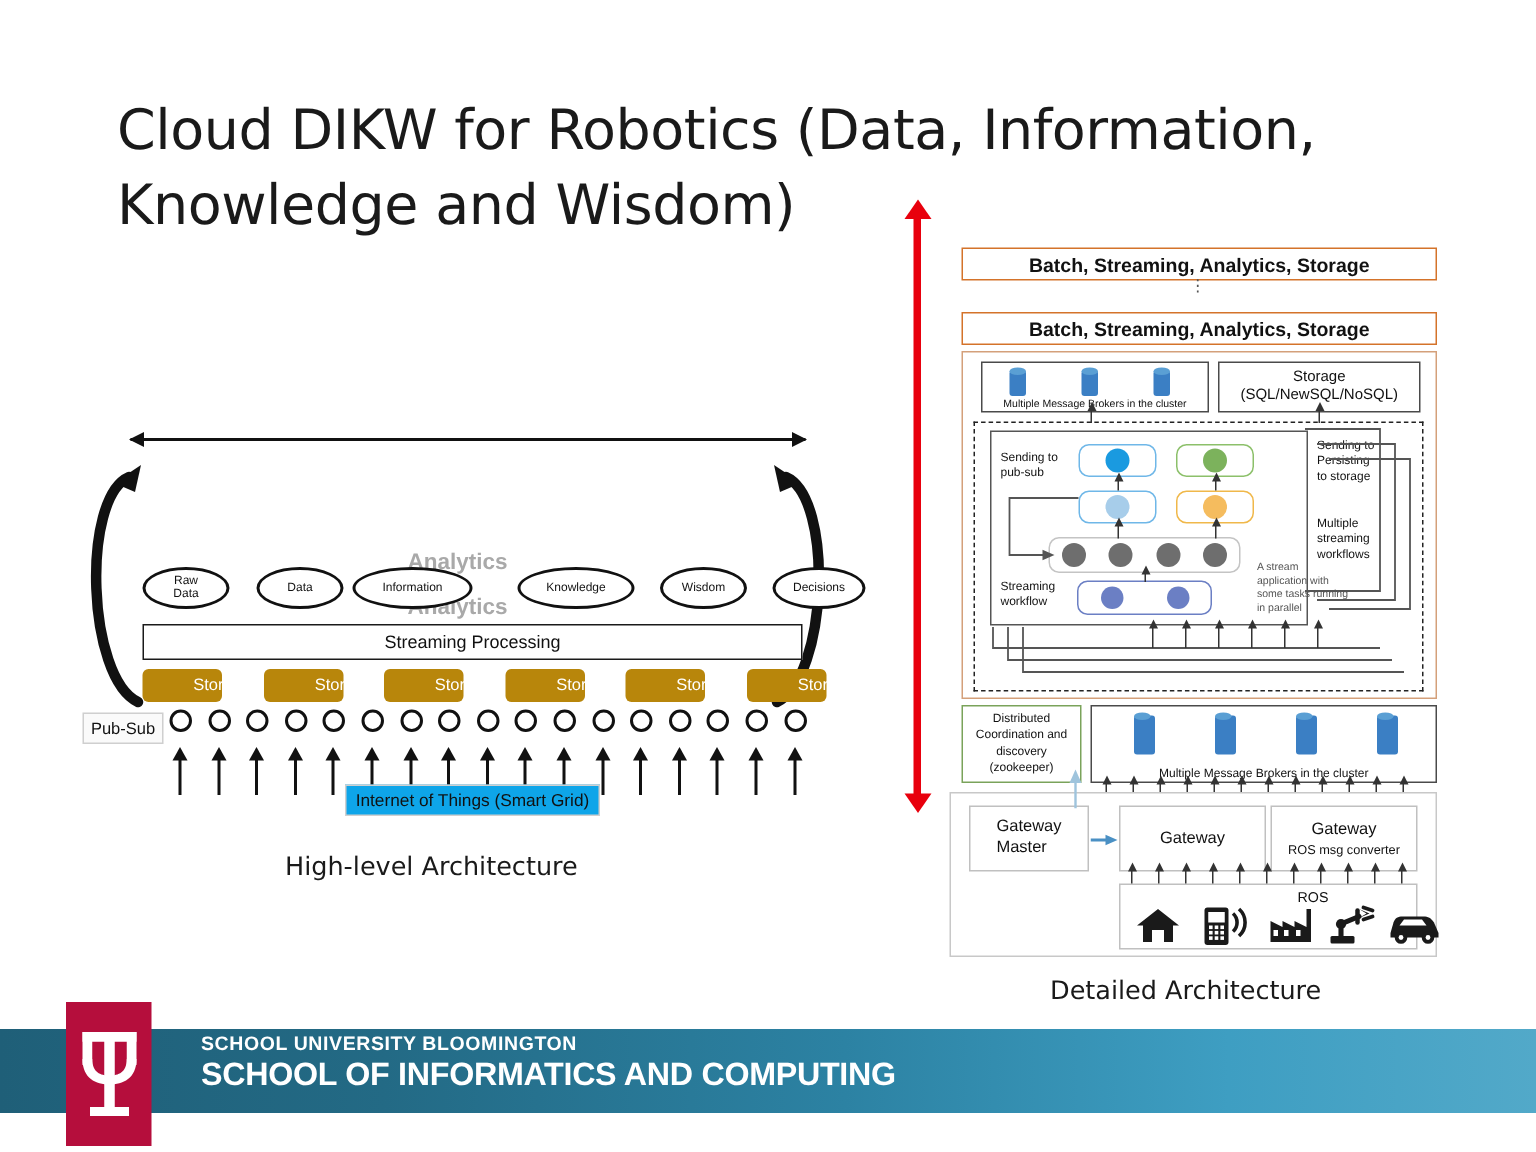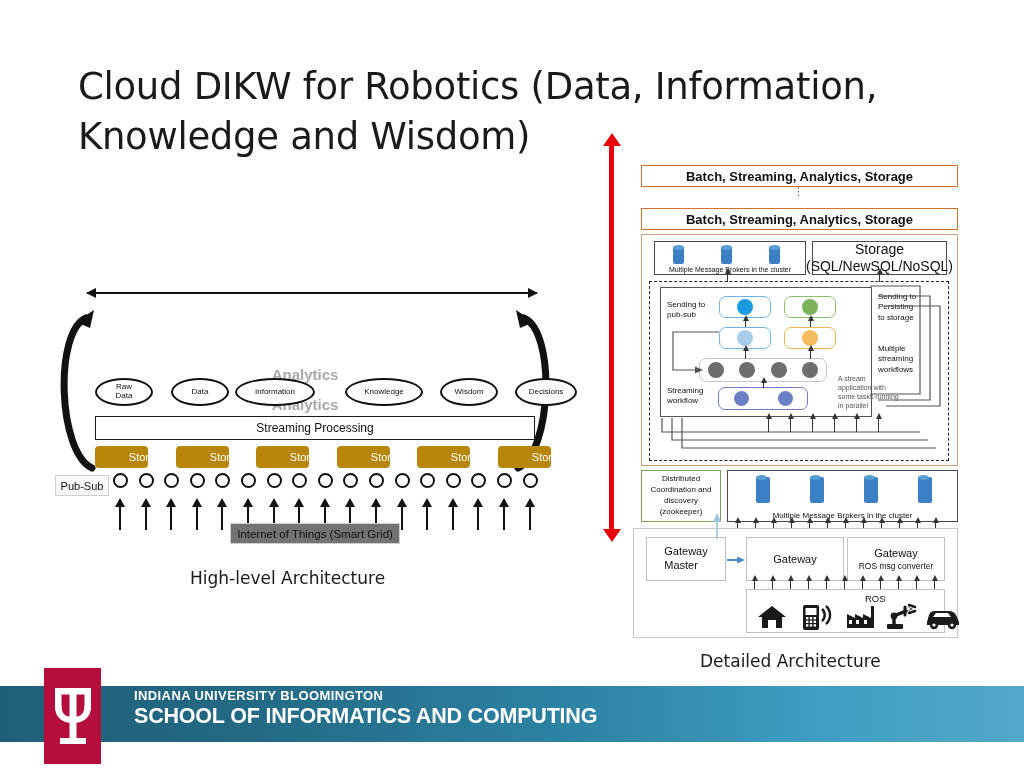--- a/index.html
+++ b/index.html
@@ -76,21 +76,21 @@
   .hl-circle-row { position:absolute; left:58px; top:195px; width:432px; height:24px; }
   .hl-circle { position:absolute; top:0; width:15px; height:15px; border:2.6px solid #111; border-radius:50%; }
   .hl-arrow-row { position:absolute; left:58px; top:224px; width:432px; height:28px; }
   .hl-uparrow { position:absolute; bottom:0; width:2px; height:25px; background:#111; }
   .hl-uparrow:after {
     content:''; position:absolute; left:-4px; top:-7px;
     border-bottom:9px solid #111; border-left:5px solid transparent; border-right:5px solid transparent;
   }
   #hl-iot {
     position:absolute; left:175px; top:245px; width:170px; height:21px;
-    border:1px solid #cfcfcf; background:#737373;
+    border:1px solid #cfcfcf; background:#0ea5e9;
     display:flex; align-items:center; justify-content:center; font-size:11.5px; color:#111; z-index:3;
   }
   .hl-curve { position:absolute; top:24px; width:44px; height:172px; }
 
   .caption {
     position:absolute; font-size:17px; color:#1a1a1a;
     font-family:"DejaVu Sans", sans-serif;
   }
   #caption-left  { left:190px; top:568px; }
   #caption-right { left:700px; top:651px; }
@@ -130,21 +130,21 @@
     border:1.3px solid #d4a07a; background:#fff;
   }
   #rd-brokers-top {
     position:absolute; left:12px; top:6px; width:152px; height:34px;
     border:1.4px solid #4a4a4a; background:#fff;
   }
   #rd-storage-top {
     position:absolute; left:170px; top:6px; width:135px; height:34px;
     border:1.4px solid #4a4a4a; background:#fff;
     display:flex; flex-direction:column; align-items:center; justify-content:center;
-    font-size:14px; color:#111; line-height:1.25;
+    font-size:10px; color:#111; line-height:1.25;
   }
   .broker-label { position:absolute; bottom:1px; left:0; width:100%; text-align:center; font-size:7px; color:#111; }
   .cyl { position:absolute; width:11px; background:#3b7fc4; border-radius:2px; }
   .cyl:before { content:''; position:absolute; left:0; top:-2.5px; width:11px; height:5px; background:#5a9fd4; border-radius:50%; }
 
   #rd-dashed {
     position:absolute; left:7px; top:46px; width:300px; height:180px;
     border:1.6px dashed #222;
   }
   #rd-innerbox {
@@ -543,17 +543,17 @@
     <svg id="iu-glyph" width="42" height="56" viewBox="0 0 42 56">
       <rect x="3" y="0" width="36" height="6.5" fill="#fff"></rect>
       <rect x="3" y="0" width="6.5" height="22" fill="#fff"></rect>
       <rect x="32.5" y="0" width="6.5" height="22" fill="#fff"></rect>
       <rect x="17.5" y="0" width="7" height="56" fill="#fff"></rect>
       <path d="M3 18 C3 31, 12 35, 21 35 C30 35, 39 31, 39 18 L32.5 18 C32.5 27, 27 29, 21 29 C15 29, 9.5 27, 9.5 18 Z" fill="#fff"></path>
       <rect x="8" y="50" width="26" height="6" fill="#fff"></rect>
     </svg>
   </div>
   <div id="footer-text">
-    <div id="footer-line1">INDIANA UNIVERSITY BLOOMINGTON</div>
+    <div id="footer-line1">SCHOOL UNIVERSITY BLOOMINGTON</div>
     <div id="footer-line2">SCHOOL OF INFORMATICS AND COMPUTING</div>
   </div>
 
 </div>
 
 </body></html>

